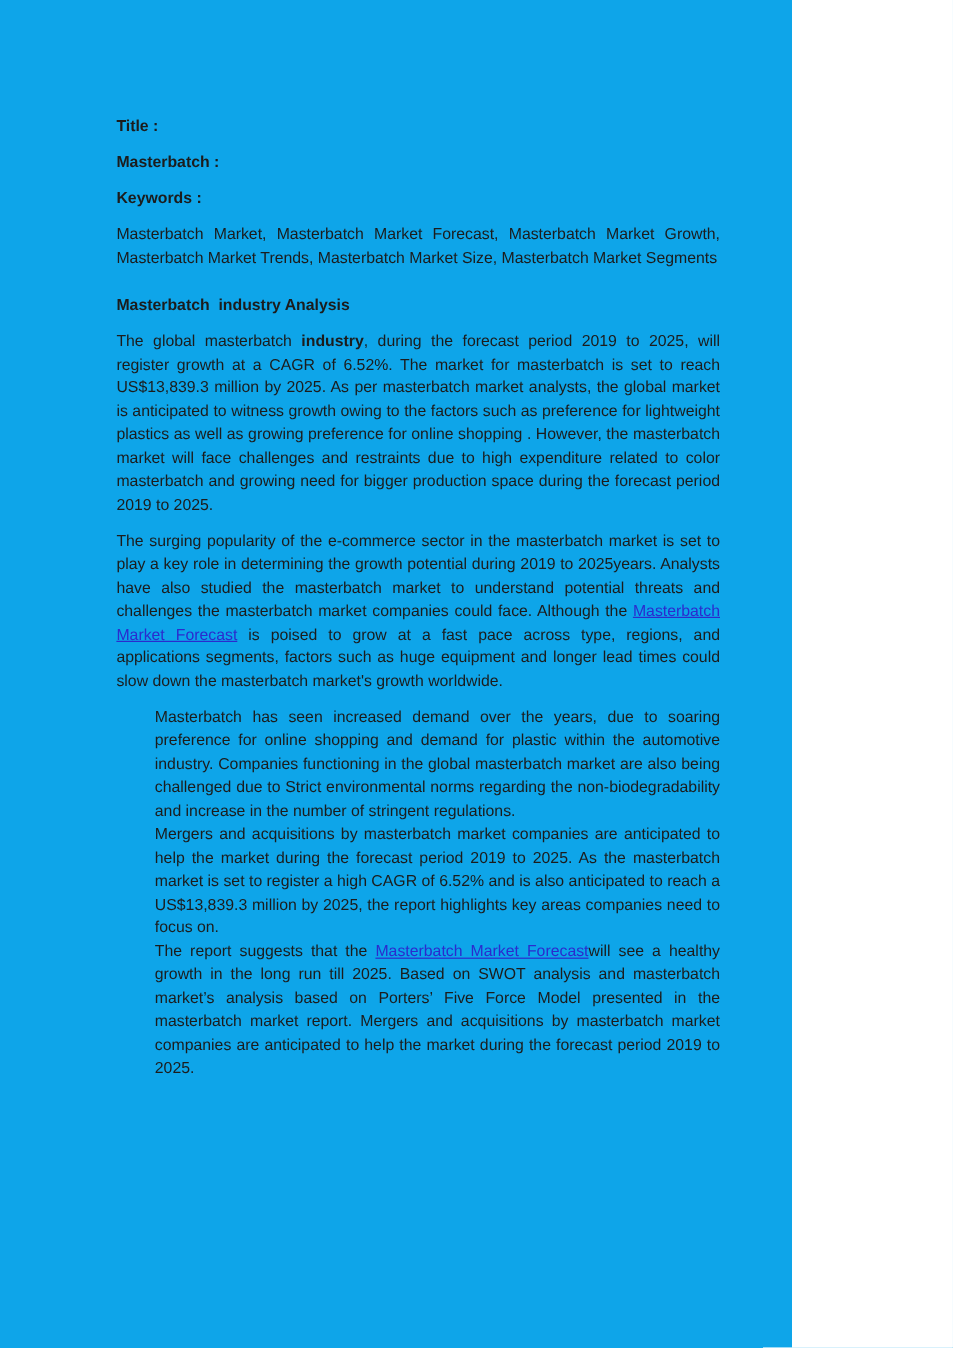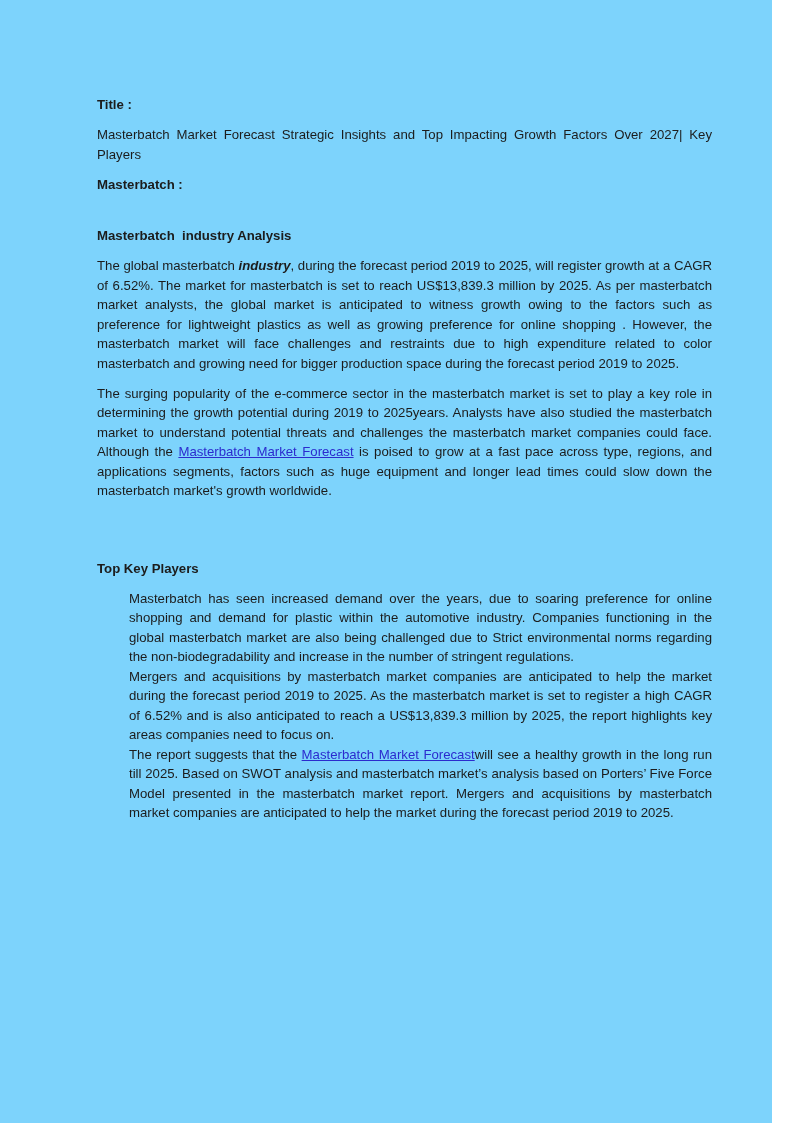--- a/index.html
+++ b/index.html
@@ -2,68 +2,68 @@
 <html><head>
 <meta charset="utf-8">
 <style>
   html, body {
     margin: 0;
     padding: 0;
     background: #ffffff;
   }
   .page {
     position: relative;
-    width: 772px;
+    width: 660px;
     height: 1123px;
-    background: #7dd3fc;
+    background: #0ea5e9;
     box-sizing: border-box;
     padding: 95px 60px 40px 97px;
     overflow: hidden;
     font-family: "Liberation Sans", sans-serif;
     font-size: 13.2px;
     line-height: 19.5px;
     color: #1c1c1c;
   }
   .block {
     margin: 0 0 10.5px 0;
     text-align: justify;
   }
   .label, .heading {
     font-weight: bold;
     text-align: left;
   }
   .heading { white-space: pre-wrap; }
-  .analysis-heading { margin-top: 32px; }
+  .analysis-heading { margin-top: 20px; }
   .players-heading { margin-top: 58px; }
   .footer-heading { margin-top: 8px; margin-bottom: 0; }
   .tight { margin-bottom: 0; margin-left: 32px; }
   .doc-link {
     color: #2b2bce;
     text-decoration: underline;
     cursor: pointer;
   }
-  b { font-weight: bold; font-style: italic; }
+  b { font-weight: bold; }
 </style>
 </head>
 <body>
 
 <div class="page">
 
   <p class="block label">Title :</p>
-  <p class="block">Masterbatch Market Forecast Strategic Insights and Top Impacting Growth Factors Over 2027| Key Players</p>
 
   <p class="block label">Masterbatch :</p>
 
+  <p class="block label">Keywords :</p>
+  <p class="block">Masterbatch Market, Masterbatch Market Forecast, Masterbatch Market Growth, Masterbatch Market Trends, Masterbatch Market Size, Masterbatch Market Segments</p>
 
   <p class="block heading analysis-heading">Masterbatch  industry Analysis</p>
 
   <p class="block"><span>The global masterbatch </span><b>industry</b><span>, during the forecast period 2019 to 2025, will register growth at a CAGR of 6.52%. The market for masterbatch is set to reach US$13,839.3 million by 2025. As per masterbatch market analysts, the global market is anticipated to witness growth owing to the factors such as preference for lightweight plastics as well as growing preference for online shopping . However, the masterbatch market will face challenges and restraints due to high expenditure related to color masterbatch and growing need for bigger production space during the forecast period 2019 to 2025.</span></p>
 
   <p class="block"><span>The surging popularity of the e-commerce sector in the masterbatch market is set to play a key role in determining the growth potential during 2019 to 2025years. Analysts have also studied the masterbatch market to understand potential threats and challenges the masterbatch market companies could face. Although the </span><a class="doc-link">Masterbatch Market Forecast</a><span> is poised to grow at a fast pace across type, regions, and applications segments, factors such as huge equipment and longer lead times could slow down the masterbatch market's growth worldwide.</span></p>
 
-  <p class="block heading players-heading">Top Key Players</p>
 
   <p class="block tight">Masterbatch has seen increased demand over the years, due to soaring preference for online shopping and demand for plastic within the automotive industry. Companies functioning in the global masterbatch market are also being challenged due to Strict environmental norms regarding the non-biodegradability and increase in the number of stringent regulations.</p>
   <p class="block tight">Mergers and acquisitions by masterbatch market companies are anticipated to help the market during the forecast period 2019 to 2025. As the masterbatch market is set to register a high CAGR of 6.52% and is also anticipated to reach a US$13,839.3 million by 2025, the report highlights key areas companies need to focus on.</p>
   <p class="block tight"><span>The report suggests that the </span><a class="doc-link">Masterbatch Market Forecast</a><span>will see a healthy growth in the long run till 2025. Based on SWOT analysis and masterbatch market’s analysis based on Porters’ Five Force Model presented in the masterbatch market report. Mergers and acquisitions by masterbatch market companies are anticipated to help the market during the forecast period 2019 to 2025.</span></p>
 
 
 </div>
 
 </body></html>

